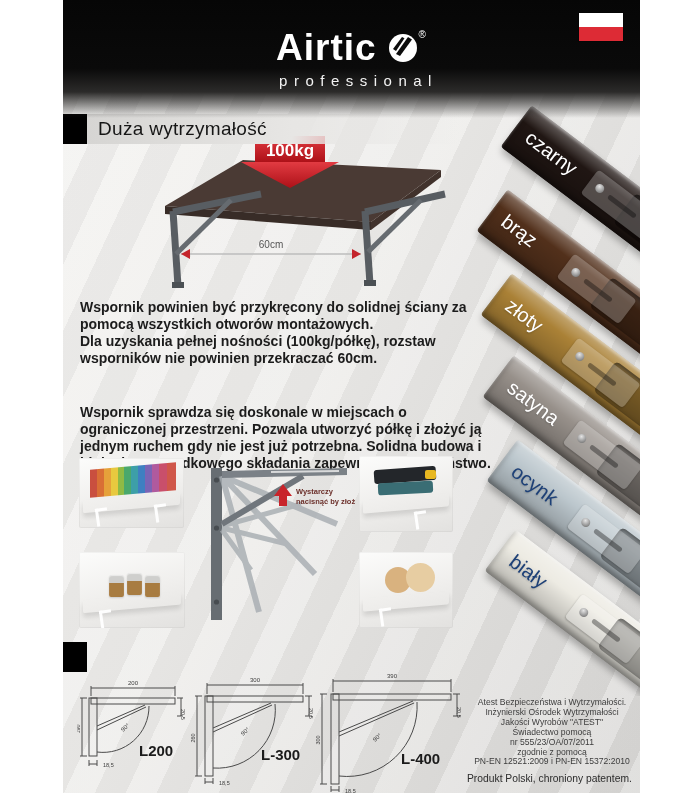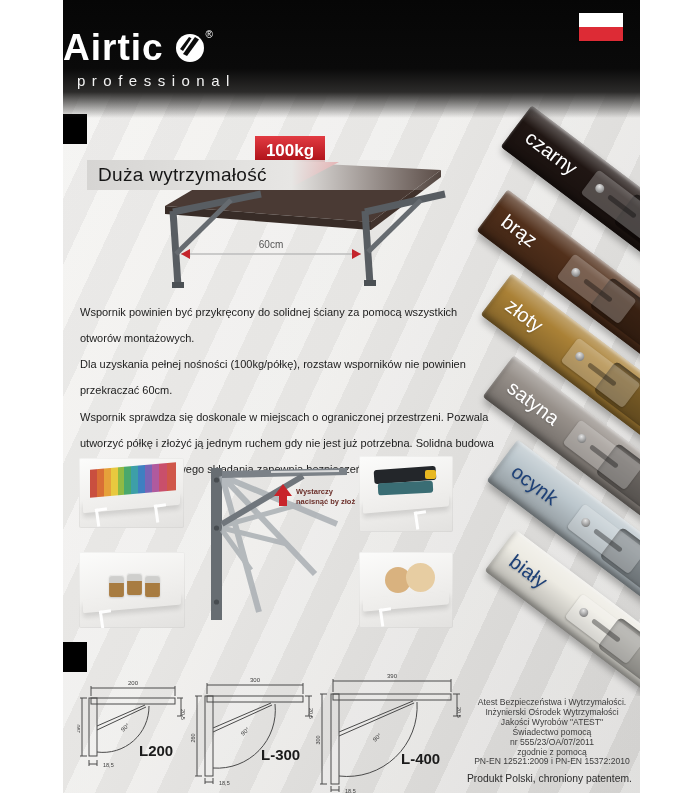--- a/index.html
+++ b/index.html
@@ -5,38 +5,38 @@
   html,body{margin:0;padding:0;width:700px;height:800px;background:#fff;
     font-family:"Liberation Sans",sans-serif;overflow:hidden;position:relative;}
   .flyer{position:absolute;left:63px;top:0;width:577px;height:793px;overflow:hidden;
     background:linear-gradient(118deg,#f4f3f1 0%,#edecea 45%,#e1e0de 78%,#d9d8d6 100%);}
   .flyer::before{content:"";position:absolute;inset:0;pointer-events:none;
     background:repeating-linear-gradient(115deg,rgba(255,255,255,.20) 0 28px,rgba(0,0,0,.03) 28px 56px);}
 
   
   .header{position:absolute;left:0;top:0;width:100%;height:118px;z-index:5;
     background:linear-gradient(180deg,#060606 0%,#0a0a0a 58%,#2c2b2a 78%,rgba(216,215,213,0) 100%);}
-  .logo{position:absolute;top:16px;left:0;width:100%;color:#fff;}
+  .logo{position:absolute;top:16px;left:0;width:100%;text-align:center;color:#fff;}
   .logo-row{font-size:37px;font-weight:bold;letter-spacing:1px;line-height:38px;}
   .logo-row .ball{display:inline-block;vertical-align:-4px;margin-left:10px;}
   .logo-row sup{font-size:10px;vertical-align:22px;font-weight:normal;}
   .logo-sub{font-size:15px;letter-spacing:6.5px;color:#f3f3f3;font-weight:400;margin-top:1px;padding-left:14px;}
   .flag{position:absolute;top:13px;right:17px;width:44px;height:28px;box-shadow:0 0 0 1px rgba(0,0,0,.25);z-index:6;}
   .flag div{height:50%;}
 
   
   .sec{position:absolute;left:0;width:100%;height:30px;z-index:4;}
   .sec .tab{position:absolute;left:0;top:0;width:24px;height:30px;background:#000;}
   .sec .strip{position:absolute;left:24px;top:0;width:372px;height:30px;
-    background:linear-gradient(90deg,#d6d5d3 0%,#e7e6e4 55%,rgba(231,230,228,0) 100%);margin-top:46px;}
+    background:linear-gradient(90deg,#d6d5d3 0%,#e7e6e4 55%,rgba(231,230,228,0) 100%);}
   .sec .strip span{display:block;line-height:30px;padding-left:11px;font-size:19px;
     color:#161616;font-weight:500;letter-spacing:.3px;}
   #sec1{top:114px}#sec2{top:370px}#sec3{top:642px}
 
-  .para{position:absolute;font-size:11px;line-height:26px;color:#1c1c1c;font-weight:400;z-index:3;}
+  .para{position:absolute;font-size:14px;line-height:17px;color:#1c1c1c;font-weight:700;z-index:3;}
   #para-s1{left:17px;top:299px;width:404px;}
   #para-s2{left:17px;top:404px;width:416px;}
 
   
   .heroSvg{position:absolute;left:40px;top:134px;z-index:3;}
   .foldSvg{position:absolute;left:136px;top:464px;z-index:3;}
   .drawSvg{position:absolute;z-index:3;}
   #draw-0{left:14px;top:676px;}
   #draw-1{left:128px;top:672px;}
   #draw-2{left:252px;top:668px;}

